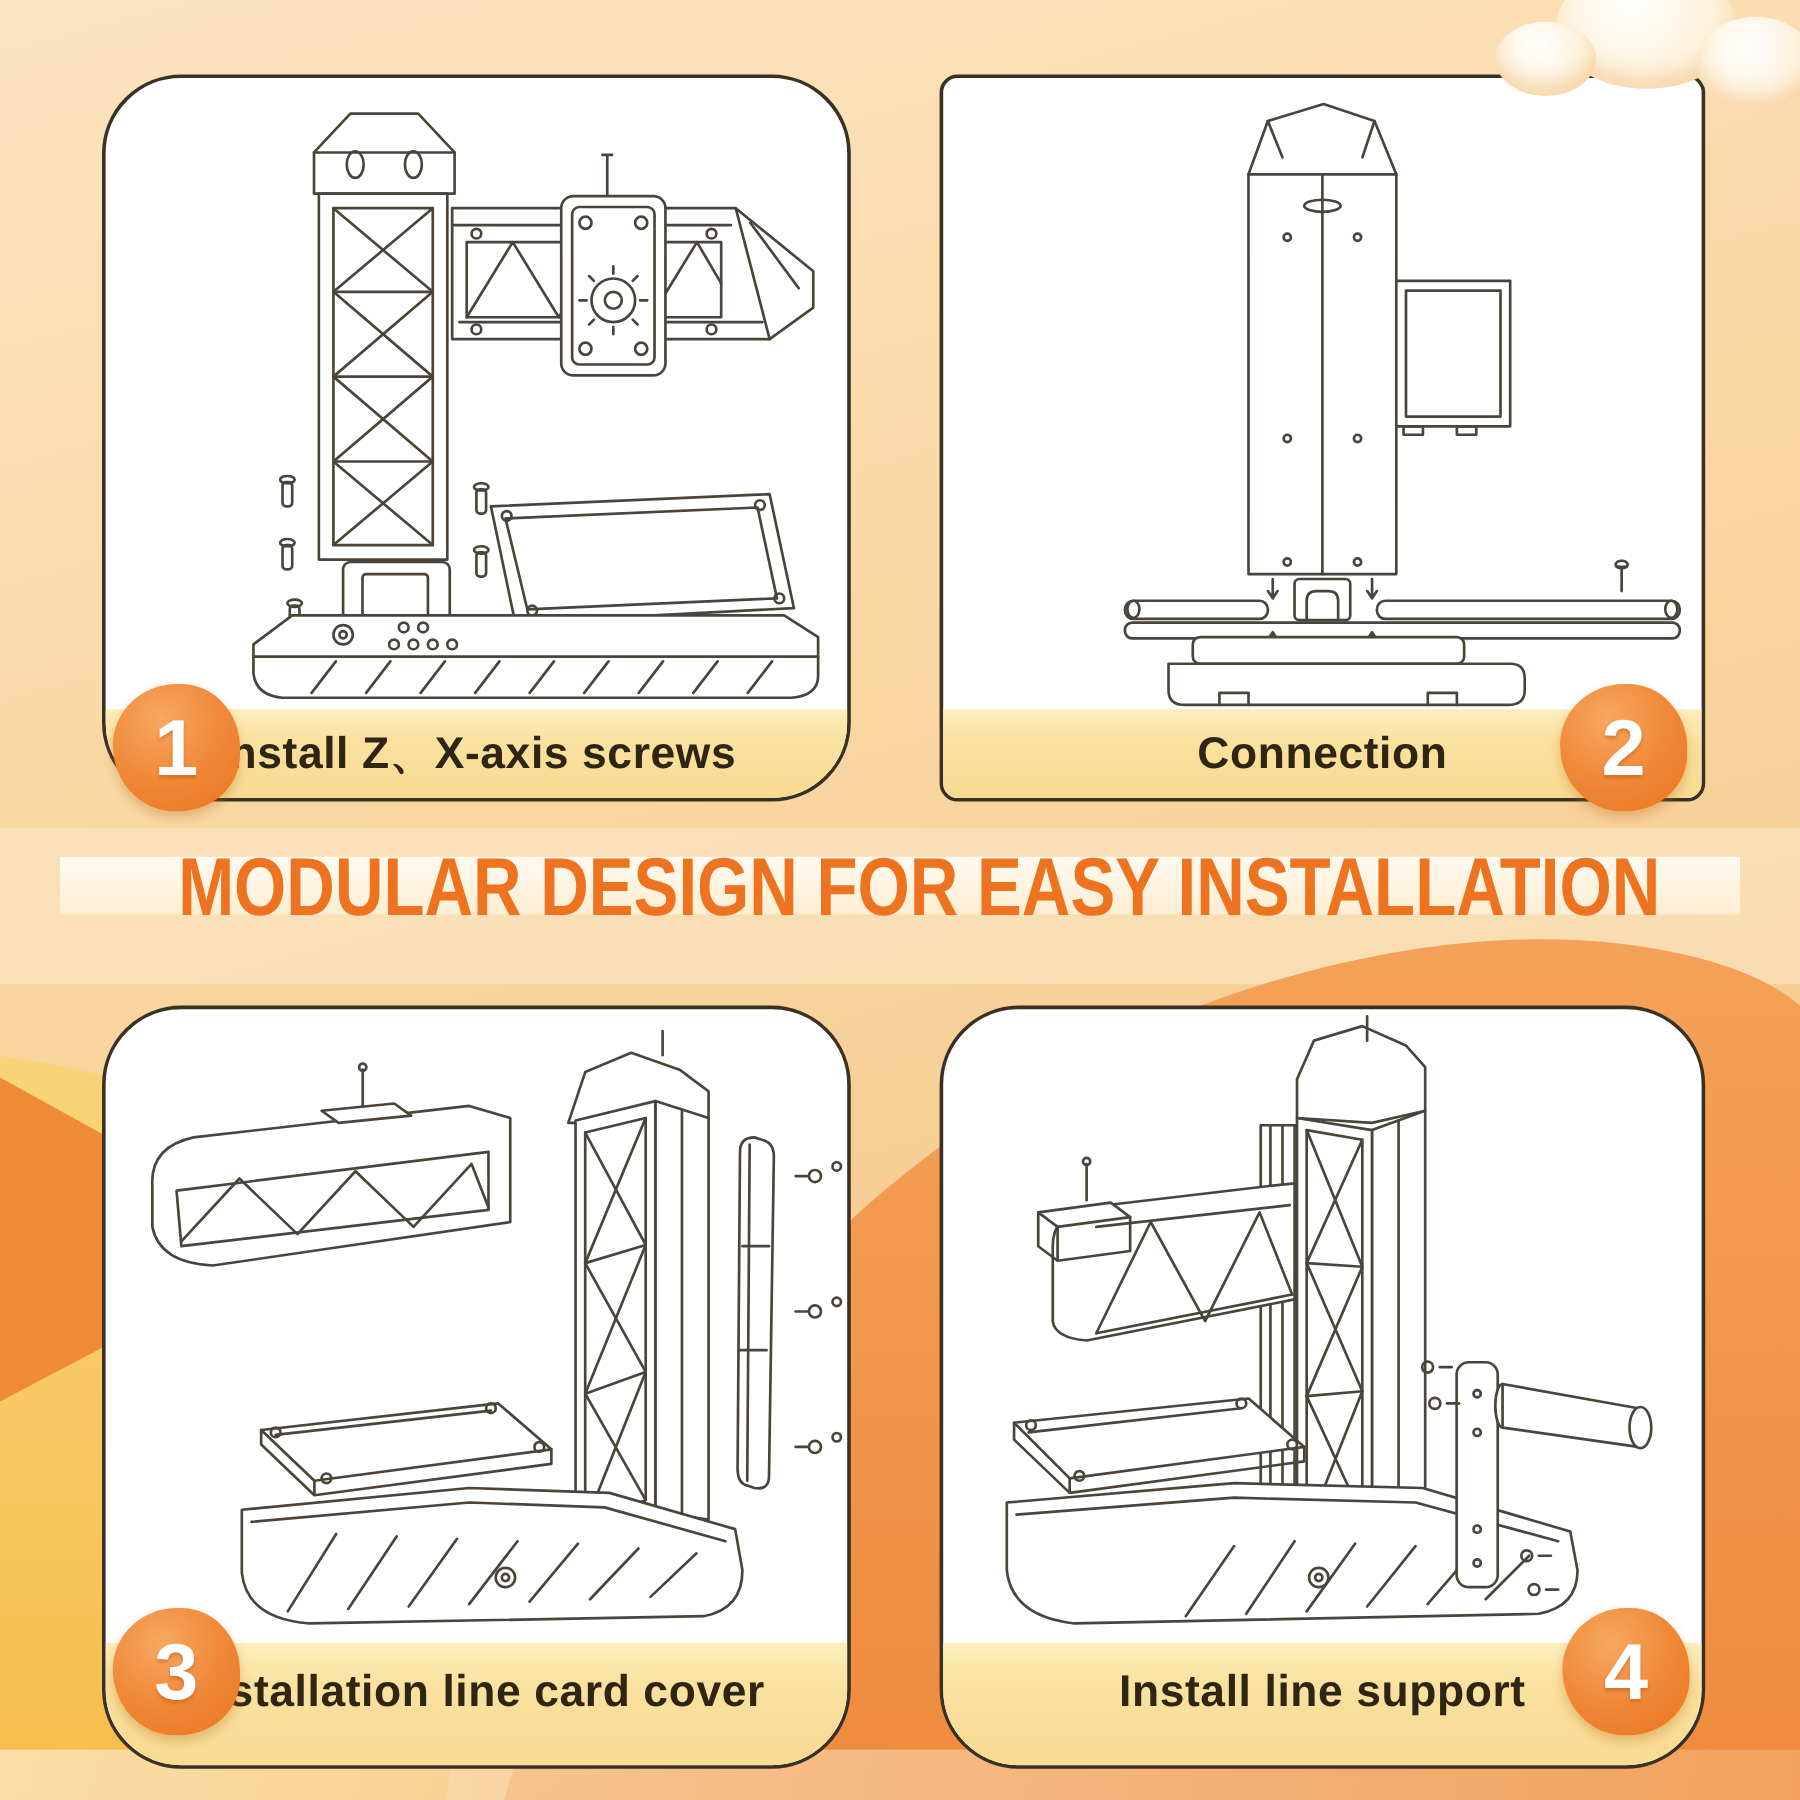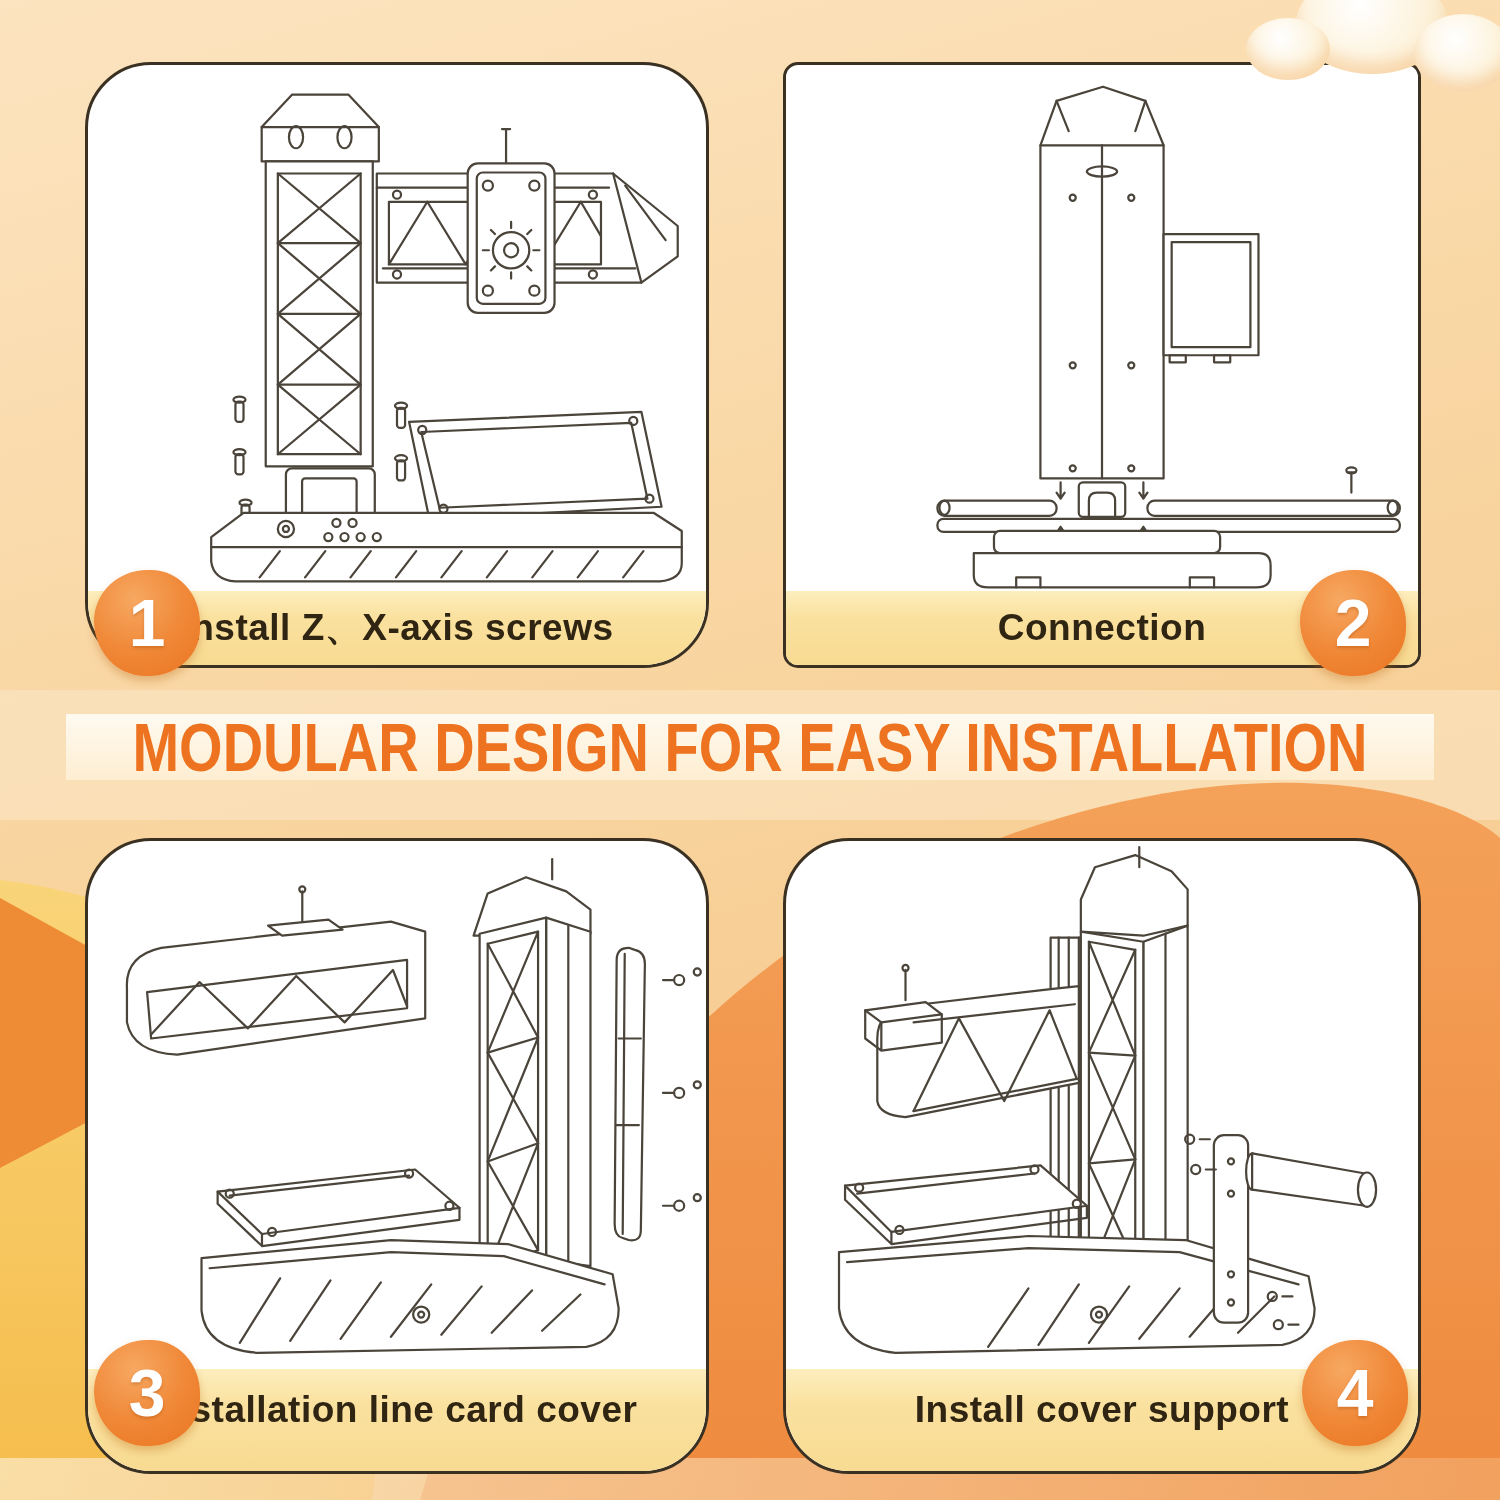--- a/index.html
+++ b/index.html
@@ -9,22 +9,22 @@
   .bg-svg{position:absolute;inset:0;z-index:1;}
   
   .cloud{position:absolute;z-index:5;border-radius:50%;
          background:radial-gradient(circle at 42% 32%,#ffffff 0%,#fdf3dd 55%,#f8e2b8 100%);
          box-shadow:inset 0 -12px 14px rgba(243,164,88,.30);}
   .cloud.main{left:1296px;top:-28px;width:152px;height:102px;}
   .cloud.right{left:1414px;top:14px;width:98px;height:78px;}
   .cloud.left{left:1246px;top:18px;width:84px;height:62px;}
   
   .banner{position:absolute;left:50%;top:714px;transform:translateX(-50%);
-          width:1368px;height:66px;z-index:3;display:flex;align-items:center;justify-content:center;
-          background:linear-gradient(180deg,rgba(255,252,245,.92),rgba(255,243,219,.75));}
+          width:1368px;height:48px;z-index:3;display:flex;align-items:center;justify-content:center;
+          background:linear-gradient(180deg,rgba(255,252,245,.92),rgba(255,243,219,.75));padding-left:32px;}
   .banner-text{font-size:56px;font-weight:800;color:#ed7320;letter-spacing:0;
                transform:scaleY(1.22);white-space:nowrap;}
   
   .panel{position:absolute;background:#fff;border:3px solid #3b3123;border-radius:66px;
          overflow:hidden;z-index:4;}
   .panel.p1{left:85px;top:62px;width:618px;height:600px;}
   .panel.p2{left:783px;top:62px;width:632px;height:600px;border-radius:15px;}
   .panel.p3{left:85px;top:838px;width:618px;height:630px;}
   .panel.p4{left:783px;top:838px;width:632px;height:630px;}
   .art{position:absolute;left:0;top:0;right:0;}
@@ -292,21 +292,21 @@
               <path d="M416,326 h10"></path>
             <circle cx="482" cy="452" r="4.5"></circle>
               <path d="M492,452 h10"></path>
             <circle cx="488" cy="480" r="4.5"></circle>
               <path d="M498,480 h10"></path>
           </g>
         </g>
       </svg>
     </div>
     <div class="bar">
-      <span class="bar-label">Install cover support</span>
+      <span class="bar-label">Install line support</span>
     </div>
   </div>
 
   <div class="badge b1">1</div>
   <div class="badge b2">2</div>
   <div class="badge b3">3</div>
   <div class="badge b4">4</div>
 
 </div>
 

